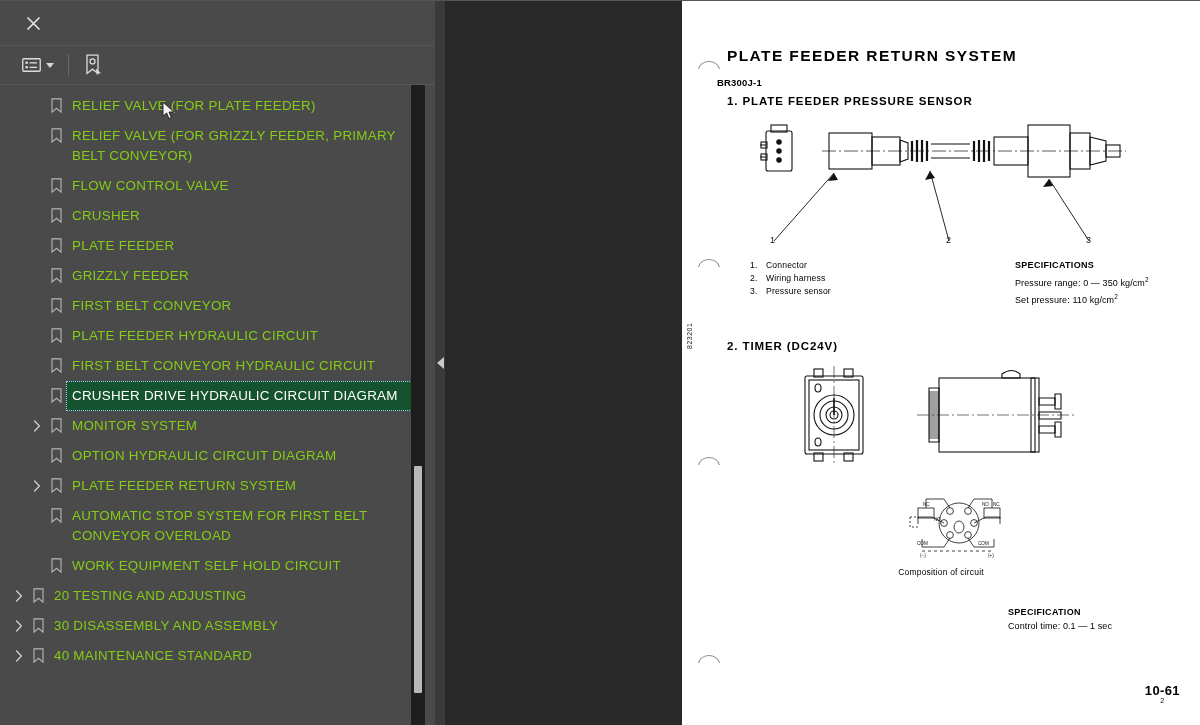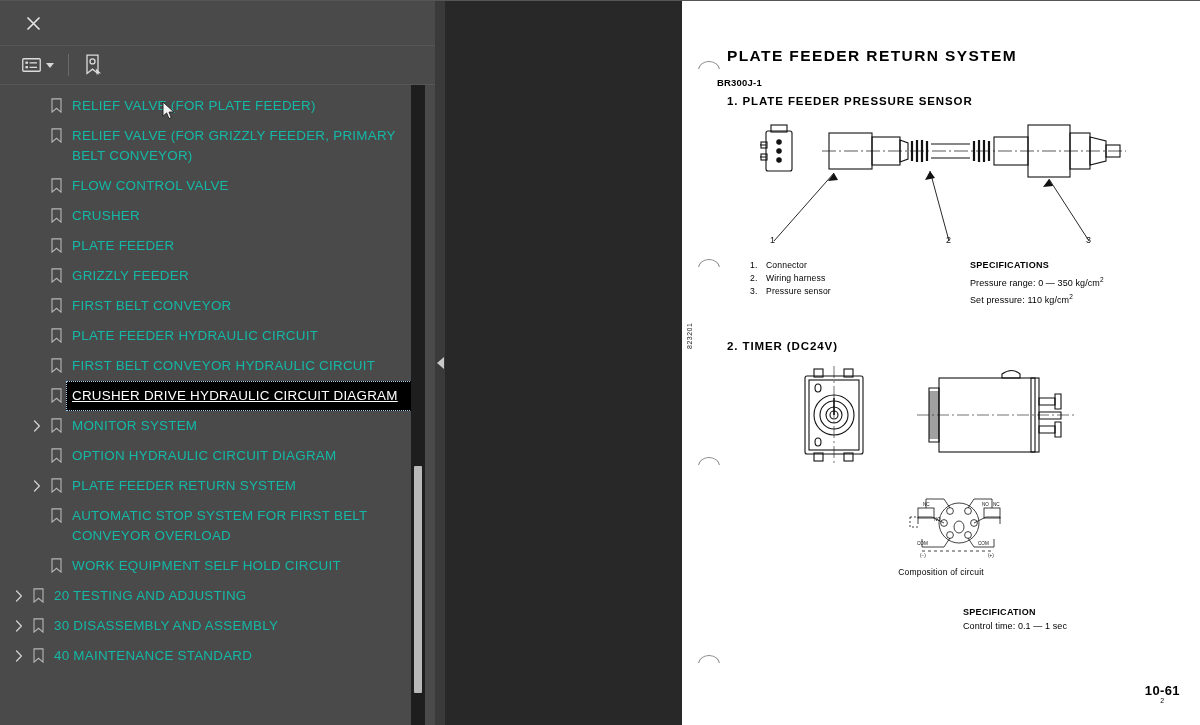--- a/index.html
+++ b/index.html
@@ -126,35 +126,34 @@
   .bm-twisty.empty { visibility: hidden; }
   .bm-icon {
     width: 20px;
     flex: 0 0 20px;
     display: flex;
     align-items: flex-start;
     justify-content: center;
     padding-top: 7px;
   }
   .bm-label {
-    color: #14b8a6;
+    color: #84cc16;
     font-size: 13.4px;
     line-height: 20px;
     letter-spacing: .25px;
     padding: 5px 6px 5px 6px;
     user-select: none;
     box-sizing: border-box;
   }
   .bm-item.sel .bm-label {
-    background: #000000;
+    background: #14532d;
     color: #ffffff;
     outline: 1px dotted #9fd0f5;
     outline-offset: -1px;
     flex: 1 1 auto;
-    text-decoration: underline;
   }
   
   .lvl0 { padding-left: 10px; }
   .lvl1 { padding-left: 28px; }
 
   
   .bm-scroll-track {
     position: absolute;
     top: 0;
     right: 10px;
@@ -288,20 +287,21 @@
     line-height: 13px;
     letter-spacing: .15px;
   }
   .legend-row { display: flex; }
   .legend-num { width: 16px; }
   .spec-block {
     position: absolute;
     font-size: 9px;
     line-height: 13.5px;
     letter-spacing: .1px;
+    margin-left: 45px;
   }
   .spec-title { font-weight: bold; font-size: 9px; letter-spacing: .3px; }
   .spec1 { left: 288px; top: 258px; }
   .spec2 { left: 281px; top: 605px; }
   .sup { font-size: 6.5px; vertical-align: super; }
 
   .caption {
     position: absolute;
     left: 0;
     top: 566px;

